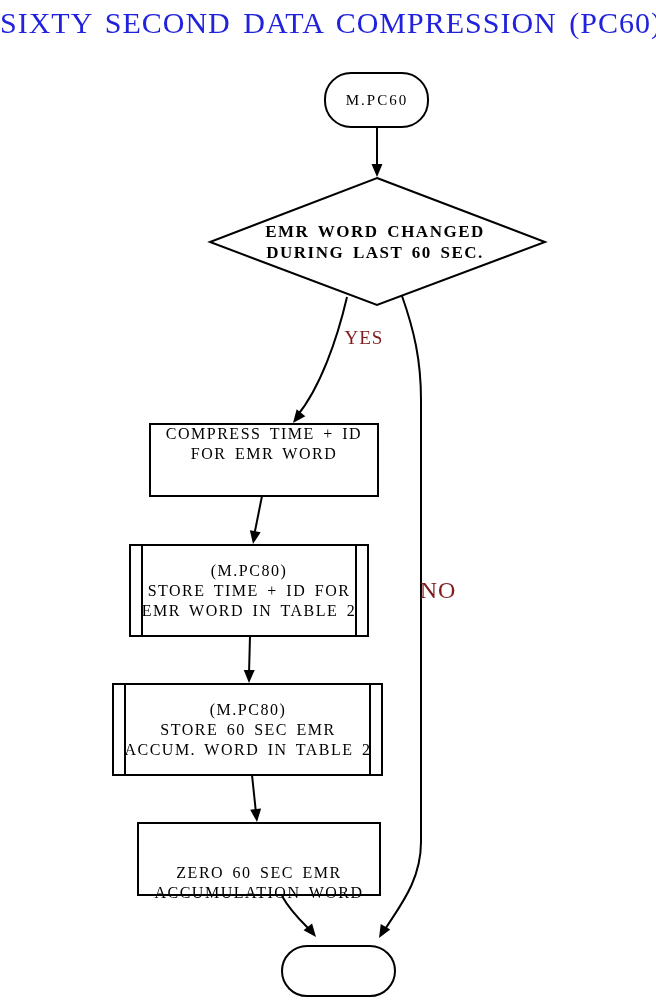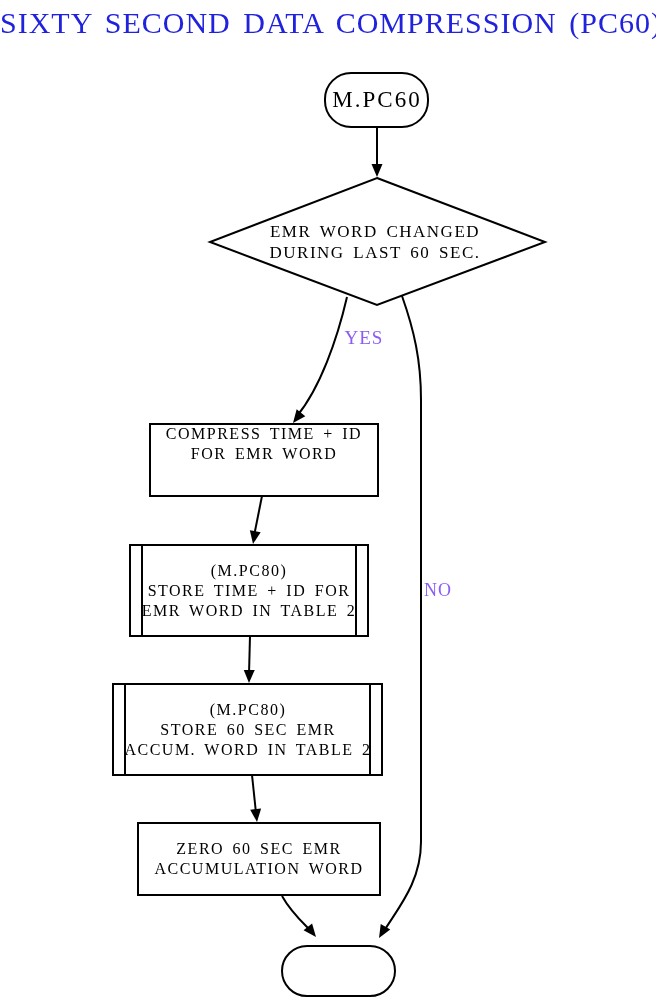--- a/index.html
+++ b/index.html
@@ -41,32 +41,32 @@
     font-size: 16px;
     line-height: 20px;
     letter-spacing: 1.5px;
     word-spacing: 3px;
   }
   .label-decision {
     font-size: 17px;
     line-height: 21px;
   }
   .label-terminator {
-    font-size: 23px;
+    font-size: 15px;
     letter-spacing: 2px;
   }
   .edge-label {
     position: absolute;
     transform: translate(-50%, -50%);
-    color: #8b5cf6;
+    color: #7f1d1d;
     letter-spacing: 1px;
     white-space: nowrap;
   }
   .edge-label-yes { font-size: 19px; }
-  .edge-label-no  { font-size: 18px; }
+  .edge-label-no  { font-size: 24px; }
 </style>
 </head>
 <body>
 
 <div class="stage">
 
   <div class="page-title">SIXTY SECOND DATA COMPRESSION (PC60)</div>
 
   <svg class="diagram-svg" width="656" height="1005" viewBox="0 0 656 1005">
     <g fill="none" stroke="#000000" stroke-width="2">
@@ -110,36 +110,36 @@
       <polygon points="0,0 -5.5,-13 5.5,-13" transform="translate(253,544) rotate(10)"></polygon>
       <polygon points="0,0 -5.5,-13 5.5,-13" transform="translate(249,683) rotate(1)"></polygon>
       <polygon points="0,0 -5.5,-13 5.5,-13" transform="translate(257,822) rotate(-6)"></polygon>
       <polygon points="0,0 -5.5,-13 5.5,-13" transform="translate(316,937) rotate(-39)"></polygon>
       <polygon points="0,0 -5.5,-13 5.5,-13" transform="translate(379,938) rotate(30)"></polygon>
     </g>
   </svg>
 
   <div class="node-label label-terminator" style="left:377px; top:100px;">M.PC60</div>
 
-  <div class="node-label label-decision" style="left:375px; top:242px;">EMR WORD CHANGED
+  <div class="node-label label-decision" style="left:375px; top:242px;font-weight:bold;">EMR WORD CHANGED
 DURING LAST 60 SEC.</div>
 
   <div class="edge-label edge-label-yes" style="left:364px; top:338px;">YES</div>
 
   <div class="edge-label edge-label-no" style="left:438px; top:590px;">NO</div>
 
   <div class="node-label" style="left:264px; top:444px;">COMPRESS TIME + ID
 FOR EMR WORD</div>
 
   <div class="node-label" style="left:249px; top:591px;">(M.PC80)
 STORE TIME + ID FOR
 EMR WORD IN TABLE 2</div>
 
   <div class="node-label" style="left:248px; top:730px;">(M.PC80)
 STORE 60 SEC EMR
 ACCUM. WORD IN TABLE 2</div>
 
-  <div class="node-label" style="left:259px; top:859px;">ZERO 60 SEC EMR
+  <div class="node-label" style="left:259px; top:883px;">ZERO 60 SEC EMR
 ACCUMULATION WORD</div>
 
   <div class="node-label label-terminator" style="left:338px; top:971px;margin-top:48px;">RETURN</div>
 
 </div>
 
 </body></html>

